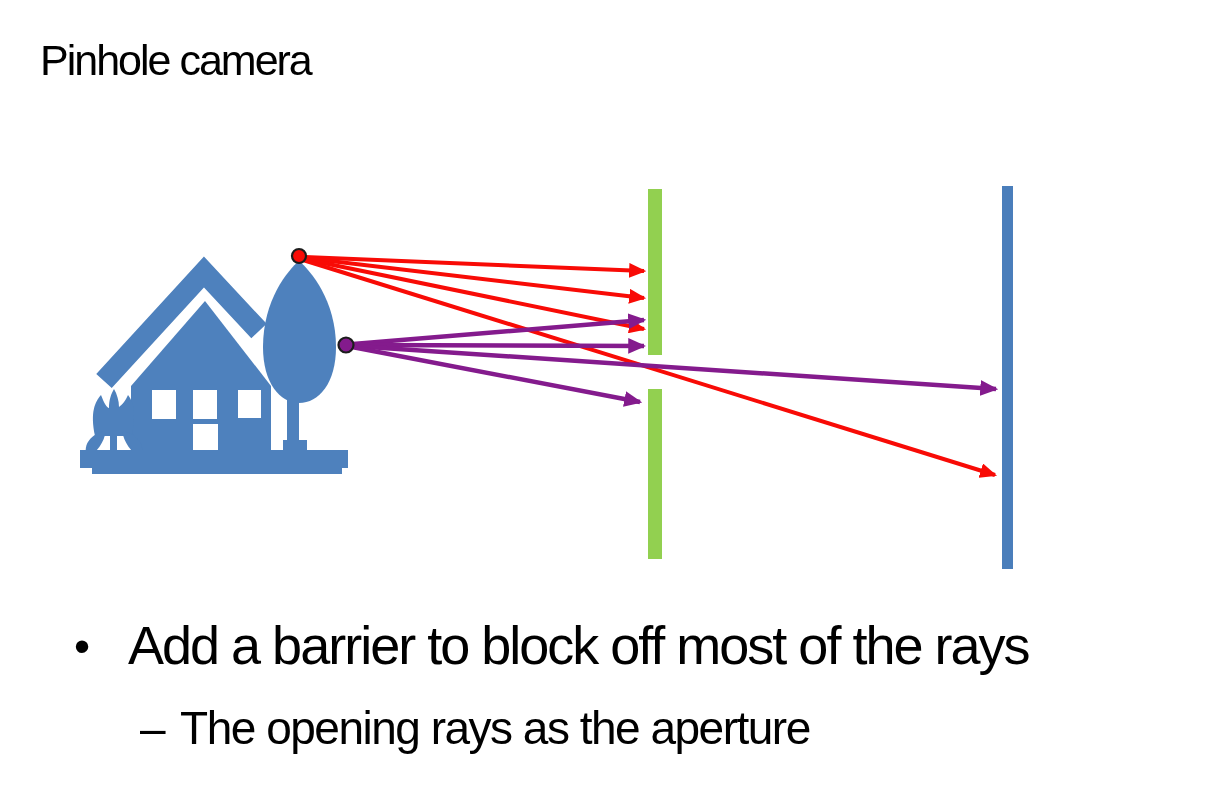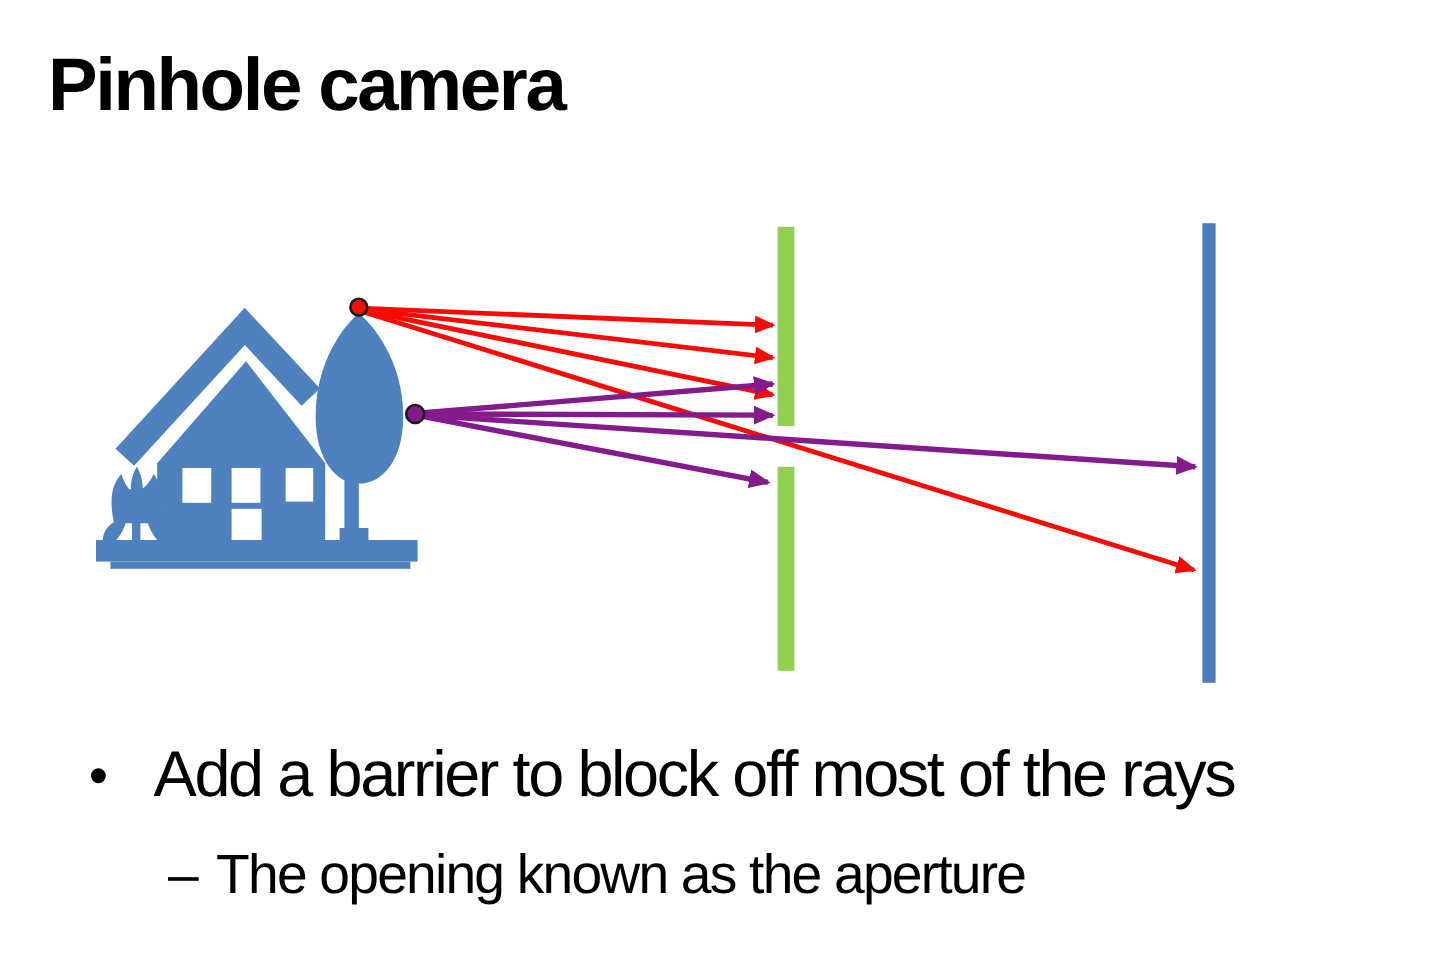--- a/index.html
+++ b/index.html
@@ -7,22 +7,22 @@
   body {
     position:relative;
     background:#ffffff;
     font-family:"Liberation Sans", sans-serif;
     color:#000;
     overflow:hidden;
   }
   .title {
     position:absolute;
     left:40px; top:36px;
-    font-size:62px;
-    font-weight:700;
+    font-size:43px;
+    font-weight:400;
     letter-spacing:-2px;
     white-space:nowrap;
   }
   .diagram-svg {
     position:absolute;
     left:0; top:0;
     width:1206px; height:808px;
   }
   .bullet-row {
     position:absolute;
@@ -117,15 +117,15 @@
   <circle cx="346" cy="345" r="7.5" stroke="#1c1c1c" stroke-width="2.2" fill="#841b8d"></circle>
 </svg>
 
 <div class="bullet-row">
   <span class="bullet-glyph">•</span>
   <span>Add a barrier to block off most of the rays</span>
 </div>
 
 <div class="sub-row">
   <span class="dash-glyph">–</span>
-  <span class="keep-space">The opening known as the </span>
+  <span class="keep-space">The opening rays as the </span>
   <span class="bold-word">aperture</span>
 </div>
 
 </body></html>

